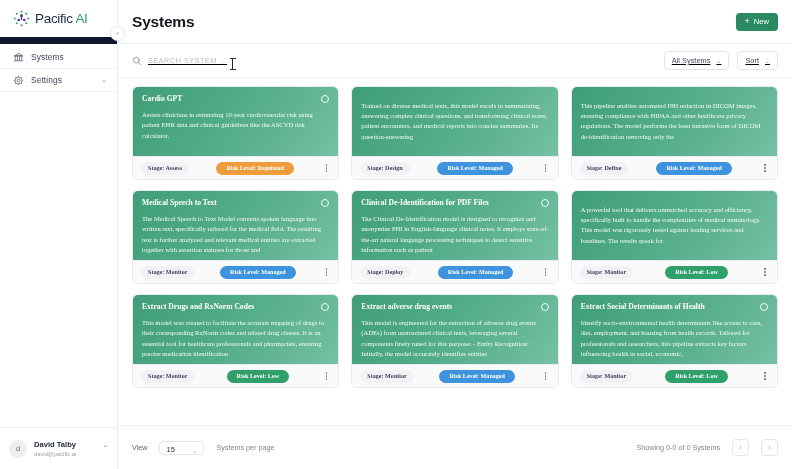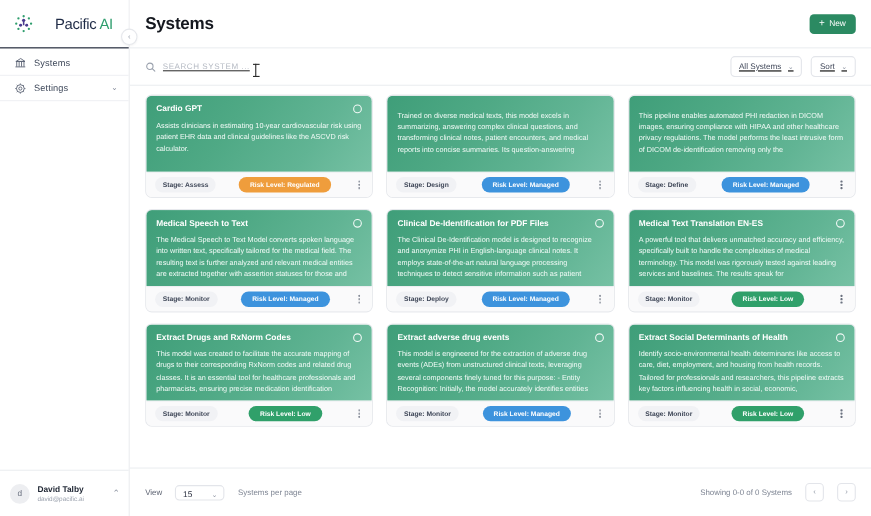--- a/index.html
+++ b/index.html
@@ -14,23 +14,23 @@
   
   .sidebar {
     width: 118px; height: 469px;
     background: #ffffff;
     border-right: 1px solid #e9eaee;
     display: flex; flex-direction: column;
     flex: 0 0 118px;
   }
   .logo-area {
     height: 44px;
-    display: flex; align-items: center; gap: 20px;
+    display: flex; align-items: center; gap: 5px;
     padding-left: 13px;
-    border-bottom: 1px solid #0f172a;
+    border-bottom: 7px solid #0f172a;
   }
   .logo-mark { width: 17px; height: 17px; flex: 0 0 17px; position: relative; }
   .logo-text { font-size: 13.5px; letter-spacing: -0.3px; white-space: nowrap; }
   .logo-text .p1 { color: #1f2b46; font-weight: 400; }
   .logo-text .p2 { color: #2f9e6e; font-weight: 400; }
 
   .nav { padding-top: 2px; }
   .nav-item {
     height: 23px;
     display: flex; align-items: center;
@@ -127,21 +127,21 @@
 
   .sel {
     height: 19px; border: 1px solid #e3e5ea; border-radius: 4px;
     background: #fff; display: flex; align-items: center; gap: 6px;
     padding: 0 7px; font-size: 7.4px; color: #41485a;
     cursor: pointer; white-space: nowrap;
   }
   .sel .chev { color: #8a919f; font-size: 6px; }
 
   
-  .grid-wrap { flex: 1; padding: 8px 14px 0 14px; overflow: hidden; }
+  .grid-wrap { flex: 1; padding: 8px 14px 0 14px; overflow: hidden; font-family: Liberation Serif, serif; }
   .grid {
     display: grid;
     grid-template-columns: repeat(3, 1fr);
     gap: 10px 12px;
   }
   .card {
     border: 1px solid #e7e9ed;
     border-radius: 6px;
     overflow: hidden;
     background: #fff;
@@ -395,24 +395,20 @@
               <span class="pill-risk" style="background:#3d93dd">Risk Level: Managed</span>
               <span class="kebab">
                 <i></i>
                 <i></i>
                 <i></i>
               </span>
             </div>
           </div>
           <div class="card">
             <div class="card-body">
-              <div class="card-head">
-                <div class="card-title">Medical Text Translation EN-ES</div>
-                <span class="circle-ico"></span>
-              </div>
               <div class="card-desc">A powerful tool that delivers unmatched accuracy and efficiency, specifically built to handle the complexities of medical terminology. This model was rigorously tested against leading services and baselines. The results speak for</div>
             </div>
             <div class="card-foot">
               <span class="pill-stage">Stage: Monitor</span>
               <span class="pill-risk" style="background:#30a06a">Risk Level: Low</span>
               <span class="kebab">
                 <i></i>
                 <i></i>
                 <i></i>
               </span>

